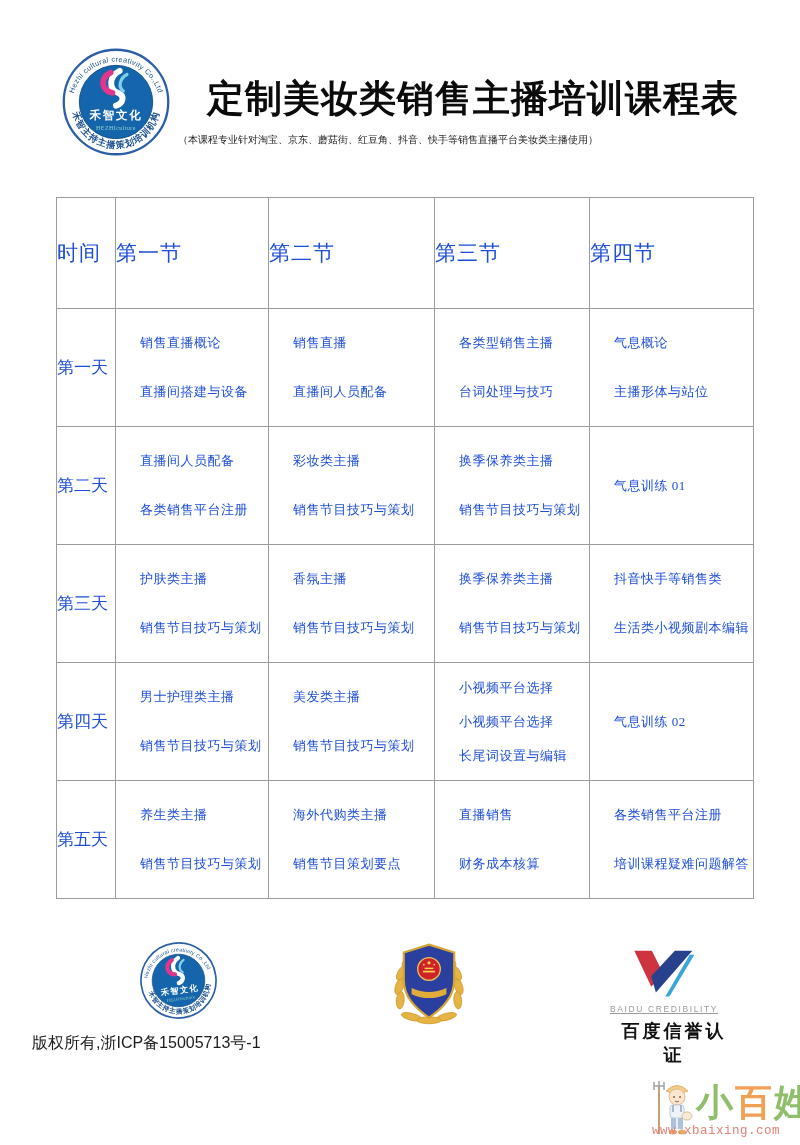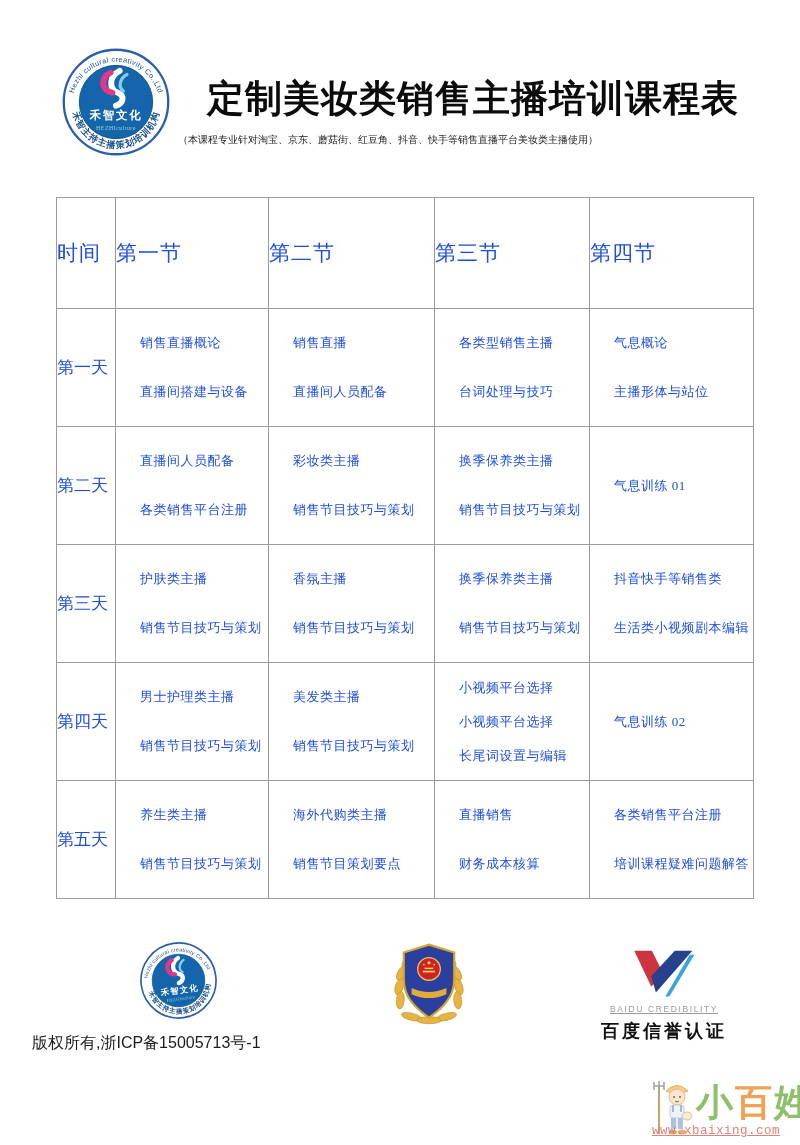--- a/index.html
+++ b/index.html
@@ -32,32 +32,32 @@
                font-family:"Liberation Sans","DejaVu Sans",sans-serif; font-size:16px; color:#1c1c1c; }
   .police-badge { position:absolute; left:389px; top:938px; width:80px; height:88px; }
   .police-filing { position:absolute; left:320px; top:1034px; width:220px; text-align:center;
                    font-family:"Liberation Sans","DejaVu Sans",sans-serif; font-weight:bold;
                    font-size:17px; color:#0d0d0d; }
   .baidu-block { position:absolute; left:593px; top:948px; width:142px; text-align:center;
                  font-family:"Liberation Sans","DejaVu Sans",sans-serif; }
   .baidu-v { display:block; margin:0 auto; }
   .baidu-cn { font-size:20px; color:#5a5a5a; letter-spacing:5px; text-indent:5px; margin-top:5px; }
   .baidu-en { font-size:8.5px; color:#9a9a9a; letter-spacing:1.6px; margin-top:2px;text-decoration:underline; }
-  .baidu-cap { font-size:18px; font-weight:bold; color:#101010; letter-spacing:3px; margin-top:5px; }
+  .baidu-cap { font-size:18px; font-weight:bold; color:#101010; letter-spacing:3px; margin-top:5px;margin-left:20px; }
 
   
   .watermark { position:absolute; left:650px; top:1076px; width:150px; height:68px; }
   .wm-mascot { position:absolute; left:2px; top:2px; }
   .wm-chars { position:absolute; left:46px; top:2px; font-size:37px; font-weight:bold;
               letter-spacing:2px; white-space:nowrap; }
   .wm-c1, .wm-c3 { color:#8fbf6a; }
   .wm-c2 { color:#f0a155; }
   .wm-url { position:absolute; left:2px; top:48px; width:148px;
             font-family:"Liberation Mono","DejaVu Sans Mono",monospace;
-            font-size:12.5px; color:#e08276; letter-spacing:0.5px;text-decoration:underline; }
+            font-size:12.5px; color:#e08276; letter-spacing:0.5px; }
 </style>
 </head>
 <body>
 
 <div class="page">
 
   <div class="hdr-logo" id="hdr-logo-slot">
   <svg viewBox="0 0 120 120" width="100%" height="100%">
     <circle cx="60" cy="60" r="57" fill="#ffffff" stroke="#2a5fa8" stroke-width="2.5"></circle>
     <defs>

